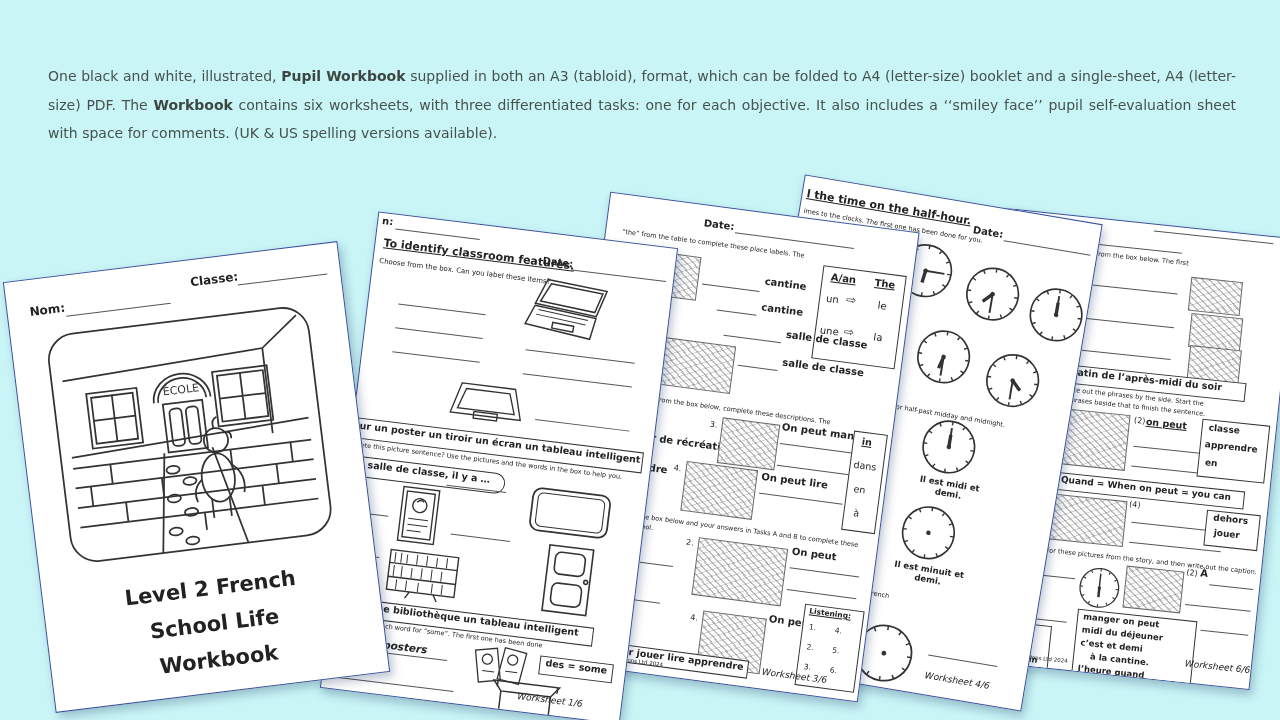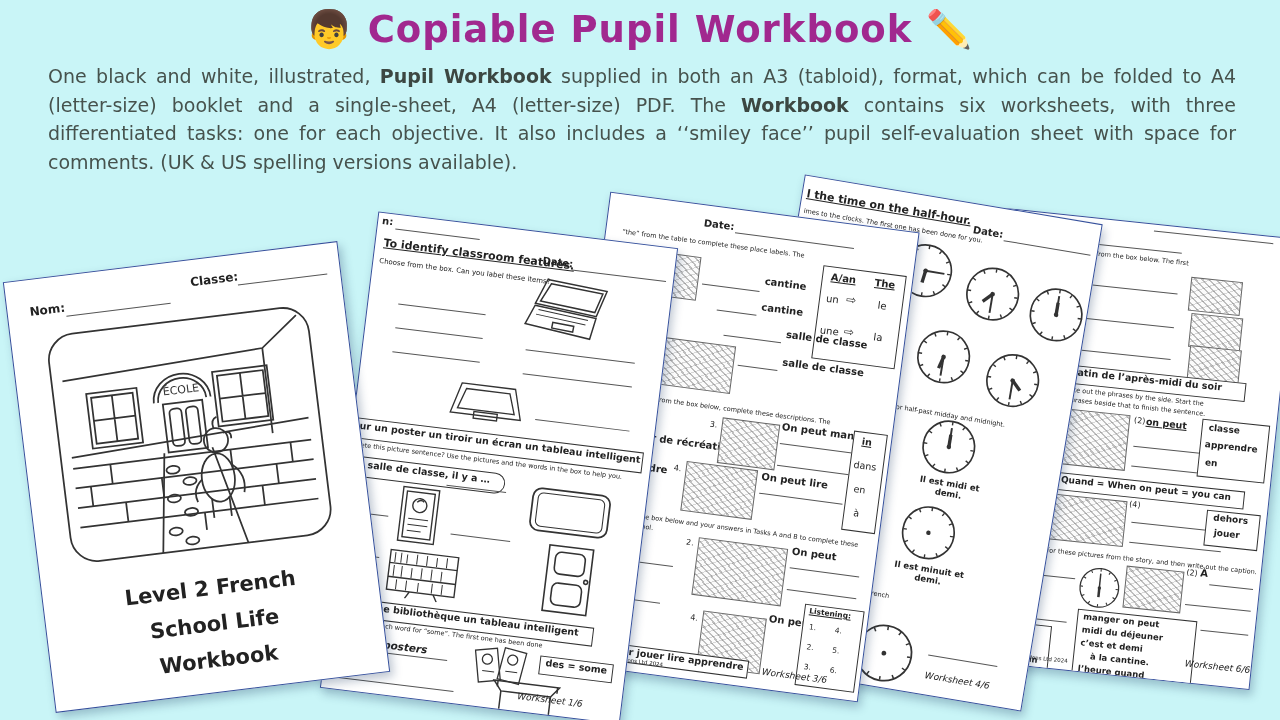--- a/index.html
+++ b/index.html
@@ -2,21 +2,21 @@
 <html><head>
 <meta charset="utf-8">
 <style>
   html,body{margin:0;padding:0}
   #canvas{position:relative;width:1280px;height:720px;background:#c9f5f7;overflow:hidden;
     font-family:"DejaVu Sans",sans-serif}
   
   #title{position:absolute;left:0;top:8px;width:1280px;text-align:center;
     font-size:37px;font-weight:bold;color:#a1288f;letter-spacing:1px}
   #intro{position:absolute;left:48px;top:62px;width:1188px;
-    font-size:19px;line-height:28.5px;color:#46524d;text-align:justify}
+    font-size:14px;line-height:28.5px;color:#46524d;text-align:justify}
   #intro b{color:#3c4742}
   
   .page{position:absolute;background:#fff;border:1.5px solid #35509c;
     box-shadow:3px 5px 10px rgba(20,50,90,.28);overflow:hidden;color:#222}
   .t{position:absolute;white-space:nowrap;color:#222;line-height:1.15}
   .b{font-weight:bold}
   .u{text-decoration:underline}
   .ln{position:absolute;border-bottom:1.2px solid #555;height:0}
   .bx{position:absolute;border:1.5px solid #333;background:#fff}
   .sk{position:absolute;border:1.2px solid #666;background:
@@ -27,25 +27,20 @@
   .draw{position:absolute}
   .draw svg{width:100%;height:100%;display:block}
   .logo{position:absolute;border-radius:50%;background:#3c2a6e;border:2px solid #e8a33c;box-sizing:border-box}
   .ctr{text-align:center;white-space:normal}
 </style>
 </head>
 <body>
 
 <div id="canvas">
 
-  <div id="title">
-    <span>👦</span>
-    <span>Copiable Pupil Workbook</span>
-    <span>✏️</span>
-  </div>
   <div id="intro">
     <span>One black and white, illustrated, </span><b>Pupil Workbook</b><span> supplied in both an A3 (tabloid), format, which can be folded to A4 (letter-size) booklet and a single-sheet, A4 (letter-size) PDF. The </span><b>Workbook</b><span> contains six worksheets, with three differentiated tasks: one for each objective. It also includes a ‘‘smiley face’’ pupil self-evaluation sheet with space for comments. (UK &amp; US spelling versions available).</span>
   </div>
 
   <div class="page" style="left:28px;top:260px;width:335px;height:432px;transform:rotate(-7deg);z-index:50">
     <span class="t b" style="left:22px;top:26px;font-size:12px">Nom:</span>
     <span class="ln" style="left:58px;top:40px;width:105px"></span>
     <span class="t b" style="left:185px;top:16px;font-size:12px">Classe:</span>
     <span class="ln" style="left:232px;top:30px;width:90px"></span>
     <div class="draw" style="left:28px;top:52px;width:276px;height:242px">

